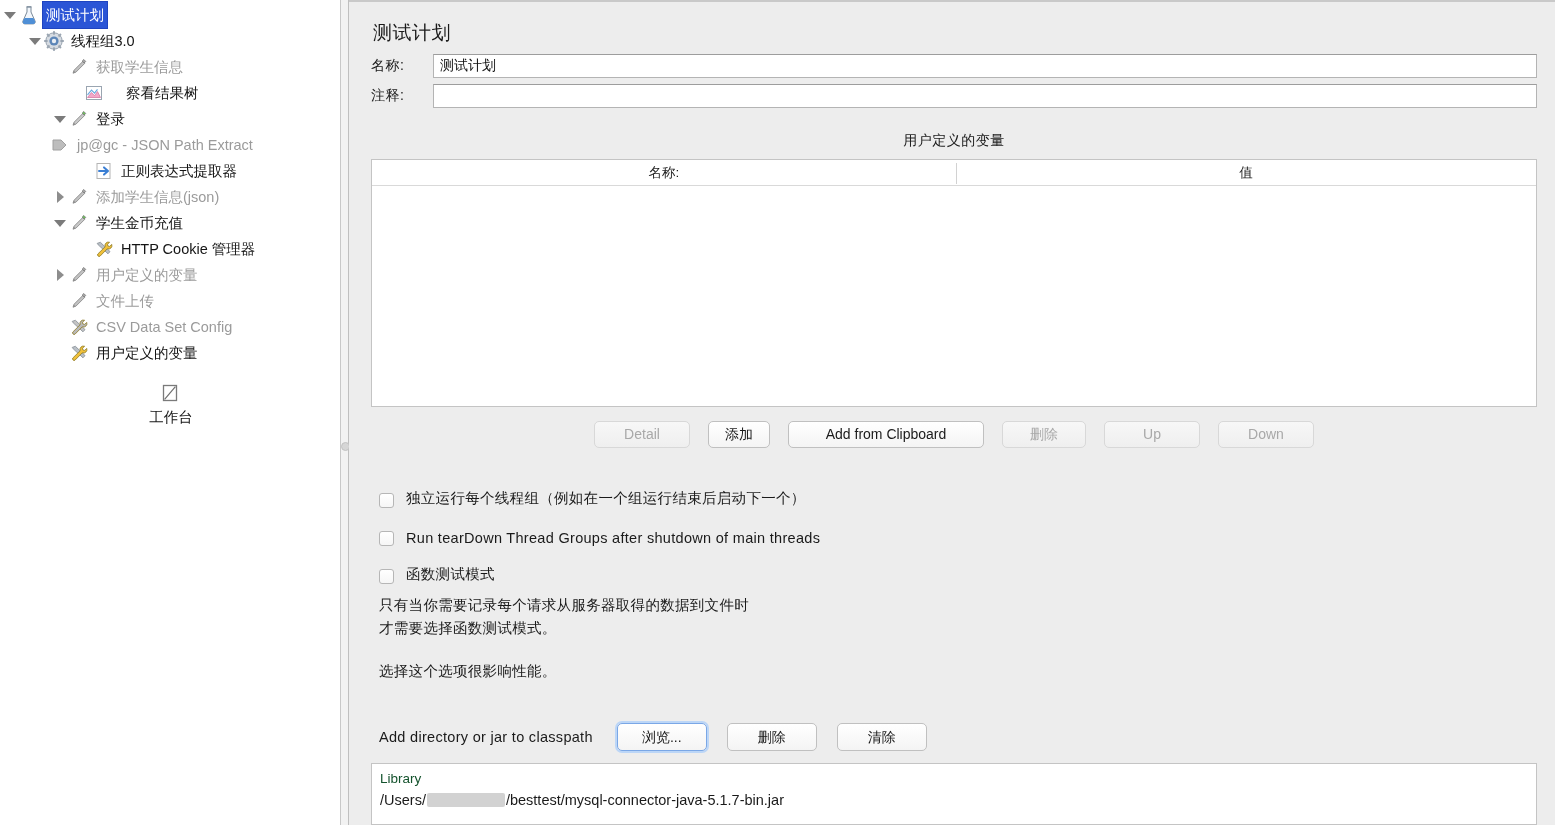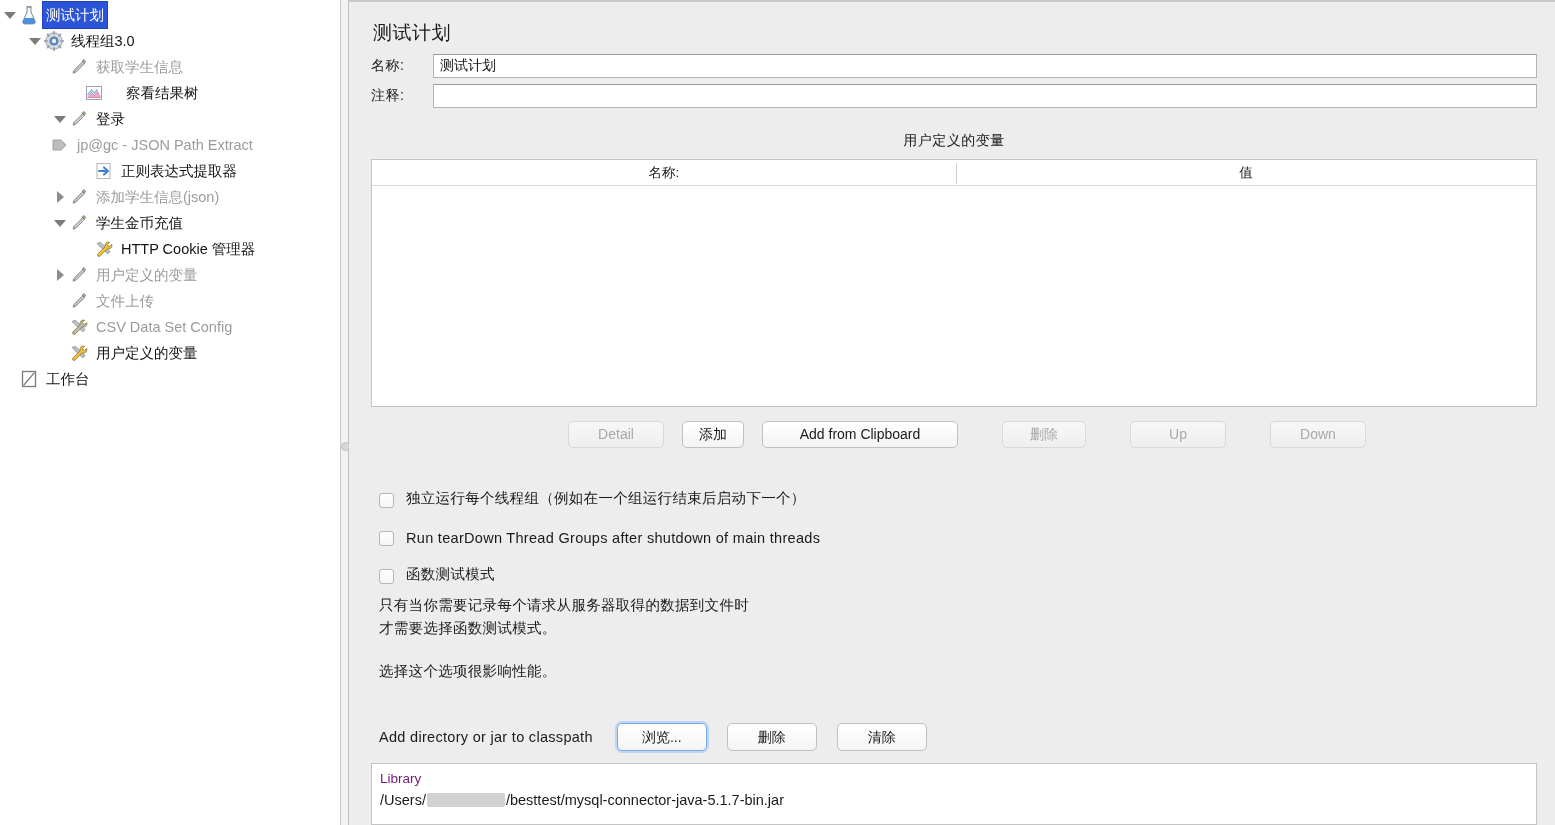--- a/index.html
+++ b/index.html
@@ -153,21 +153,20 @@
     color: #1a1a1a;
     cursor: pointer;
     white-space: nowrap;
     line-height: 25px;
   }
   .btn.disabled {
     color: #a8a8a8;
     background: linear-gradient(#f7f7f7, #efefef);
     border-color: #d8d8d8;
     cursor: default;
-    margin-left: 26px;
   }
   .btn.wide { min-width: 196px; }
   .btn.w-up { min-width: 96px; }
   .btn.w-det { min-width: 96px; }
   .btn.w-del { min-width: 84px; }
   .btn.focus {
     border-color: #7aa7e6;
     box-shadow: 0 0 0 2px #bcd6f7;
   }
 
@@ -199,21 +198,21 @@
   .cp-btn { min-width: 90px; height: 28px; }
 
   .lib-box {
     margin-top: 12px;
     background: #ffffff;
     border: 1px solid #c4c4c4;
     height: 62px;
     padding: 5px 8px;
     overflow: hidden;
   }
-  .lib-head { font-size: 13.5px; color: #701a75; line-height: 20px; }
+  .lib-head { font-size: 13.5px; color: #14532d; line-height: 20px; }
   .lib-item {
     font-size: 14.5px; color: #1a1a1a; line-height: 22px;
     display: flex; align-items: center; white-space: nowrap;
   }
   .redact {
     display: inline-block; width: 78px; height: 14px;
     background: #d2d2d2; border-radius: 2px;
     vertical-align: middle; margin: 0 1px;
   }
 </style>
@@ -385,21 +384,21 @@
         <div class="tree-row" style="padding-left: 52px;">
           <span class="toggle"></span>
           <span class="ticon">
             <svg width="22" height="22" viewBox="0 0 22 22">
               <path d="M4.2 5.4l3.2-1.1 9.6 9.3-2 2.2L5.2 6.8z" fill="#b9c0c7" stroke="#8d949b" stroke-width=".9"></path>
               <path d="M16.6 4.3a3.4 3.4 0 0 0-4.4 4.4L4.8 16a1.6 1.6 0 0 0 2.2 2.2l7.3-7.4a3.4 3.4 0 0 0 4.4-4.4l-2 2-1.8-.4-.4-1.8z" fill="#f0c03a" stroke="#8d7a25" stroke-width=".8"></path>
             </svg>
           </span>
           <span class="tlabel">用户定义的变量</span>
         </div>
-        <div class="tree-row" style="padding-left: 2px;">
+        <div class="tree-row" style="padding-left: 2px; flex-direction: column;">
           <span class="toggle"></span>
           <span class="ticon">
             <svg width="22" height="22" viewBox="0 0 22 22">
               <rect x="4.5" y="3.5" width="13" height="15" fill="#ffffff" stroke="#7a7a7a" stroke-width="1.3"></rect>
               <path d="M5.6 17.4L16.4 4.6" stroke="#6f6f6f" stroke-width="1.2" fill="none"></path>
             </svg>
           </span>
           <span class="tlabel">工作台</span>
         </div>
       </div>

